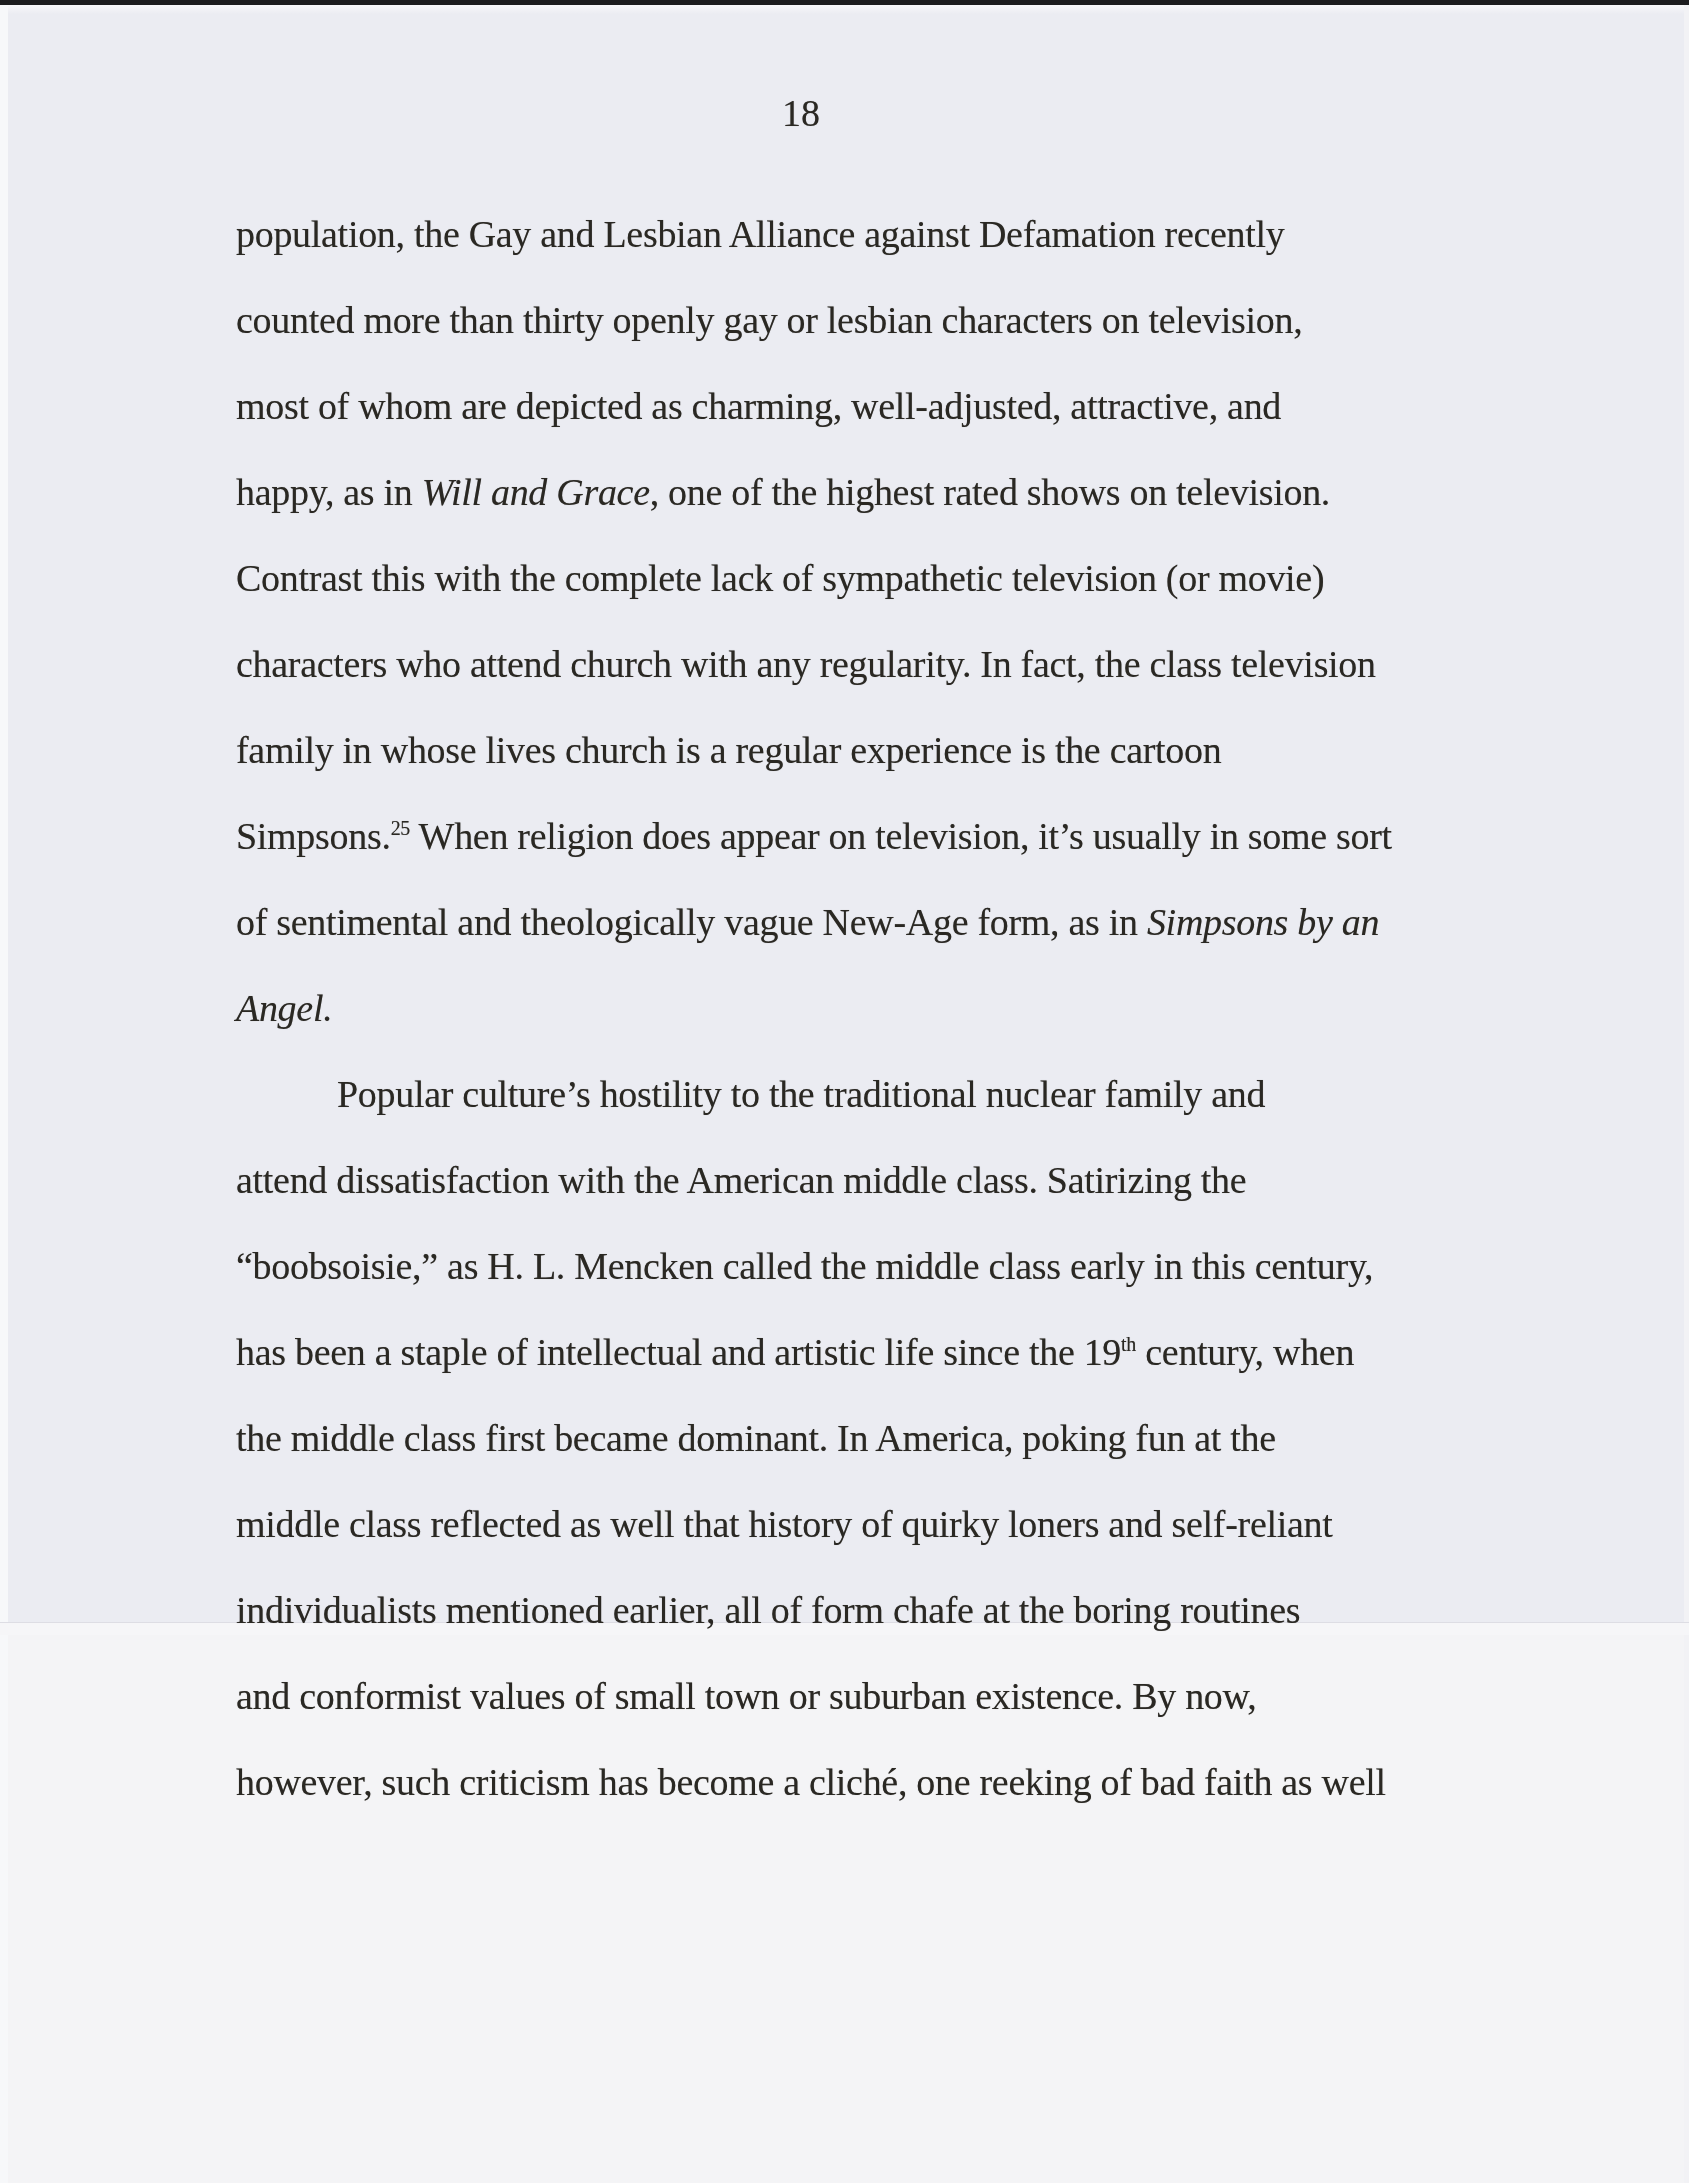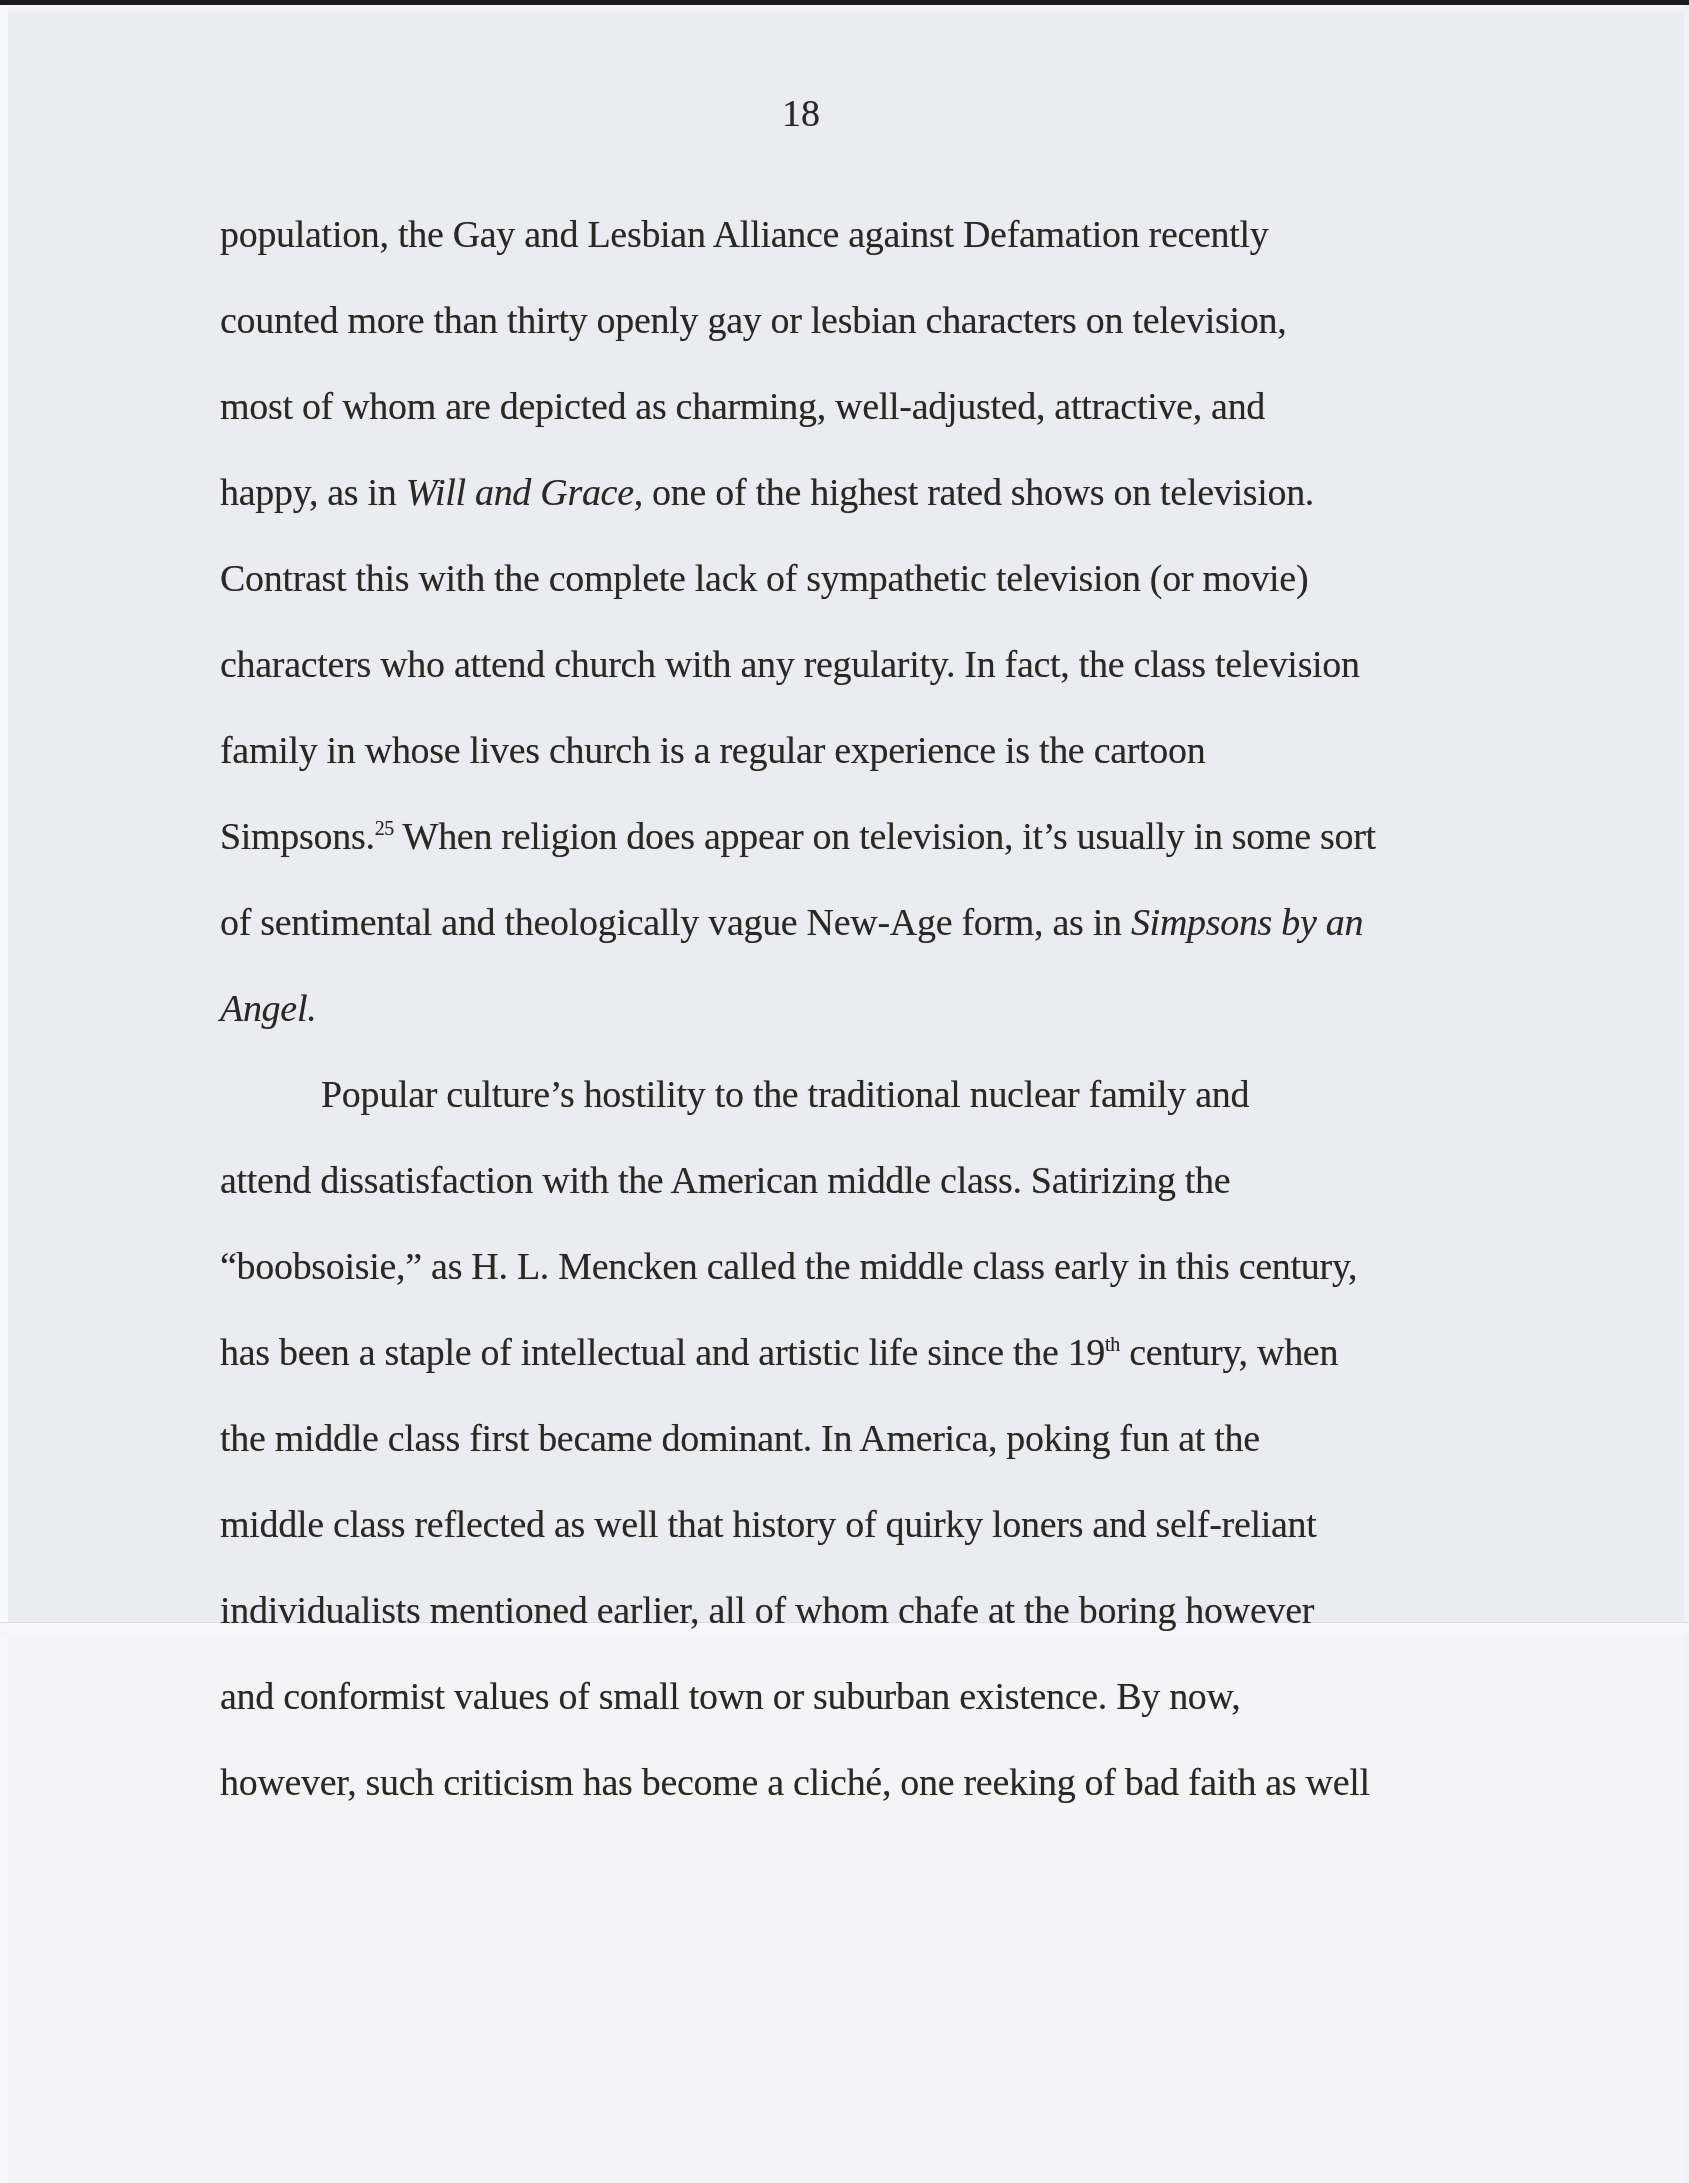--- a/index.html
+++ b/index.html
@@ -59,21 +59,21 @@
     position: absolute;
     left: 782px;
     top: 91px;
     font-size: 38px;
     color: var(--ink, #2a2823);
     text-shadow: 0 0 0.7px rgba(42,40,35,0.45);
   }
 
   .text-block {
     position: absolute;
-    left: 220px;
+    left: 236px;
     top: 191px;
     width: 1308px;
     color: var(--ink, #2a2823);
     font-size: 38px;
     line-height: 86px;
     text-shadow: 0 0 0.7px rgba(42,40,35,0.45);
     letter-spacing: -0.3px;
   }
   .line {
     white-space: nowrap;
@@ -111,18 +111,18 @@
       <div class="line"><span class="seg-normal">family in whose lives church is a regular experience is the cartoon</span></div>
       <div class="line"><span class="seg-normal">Simpsons.</span><span class="seg-sup">25</span><span class="seg-normal"> When religion does appear on television, it’s usually in some sort</span></div>
       <div class="line"><span class="seg-normal">of sentimental and theologically vague New-Age form, as in </span><span class="seg-italic">Simpsons by an</span></div>
       <div class="line"><span class="seg-italic">Angel.</span></div>
       <div class="line indent"><span class="seg-normal">Popular culture’s hostility to the traditional nuclear family and</span></div>
       <div class="line"><span class="seg-normal">attend dissatisfaction with the American middle class. Satirizing the</span></div>
       <div class="line"><span class="seg-normal">“boobsoisie,” as H. L. Mencken called the middle class early in this century,</span></div>
       <div class="line"><span class="seg-normal">has been a staple of intellectual and artistic life since the 19</span><span class="seg-sup">th</span><span class="seg-normal"> century, when</span></div>
       <div class="line"><span class="seg-normal">the middle class first became dominant. In America, poking fun at the</span></div>
       <div class="line"><span class="seg-normal">middle class reflected as well that history of quirky loners and self-reliant</span></div>
-      <div class="line"><span class="seg-normal">individualists mentioned earlier, all of whom chafe at the boring however</span></div>
+      <div class="line"><span class="seg-normal">individualists mentioned earlier, all of form chafe at the boring routines</span></div>
       <div class="line"><span class="seg-normal">and conformist values of small town or suburban existence. By now,</span></div>
       <div class="line"><span class="seg-normal">however, such criticism has become a cliché, one reeking of bad faith as well</span></div>
     </div>
 </div>
 
 
 </body></html>

